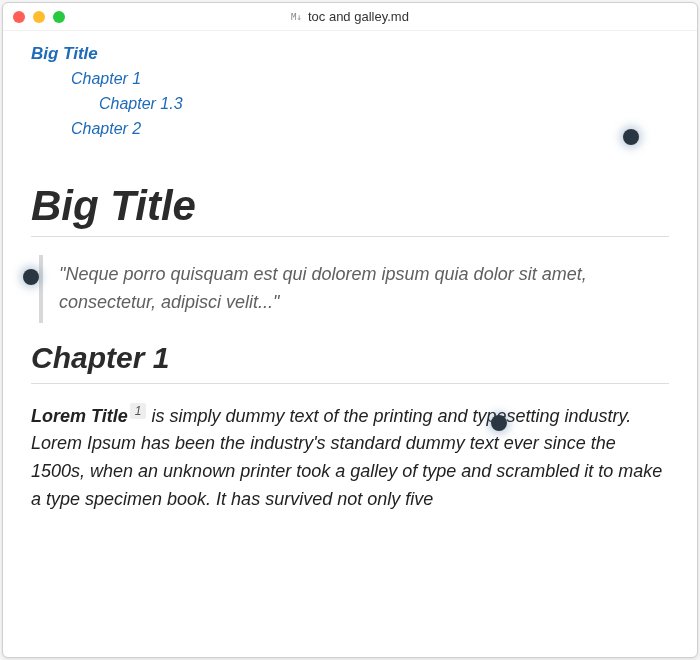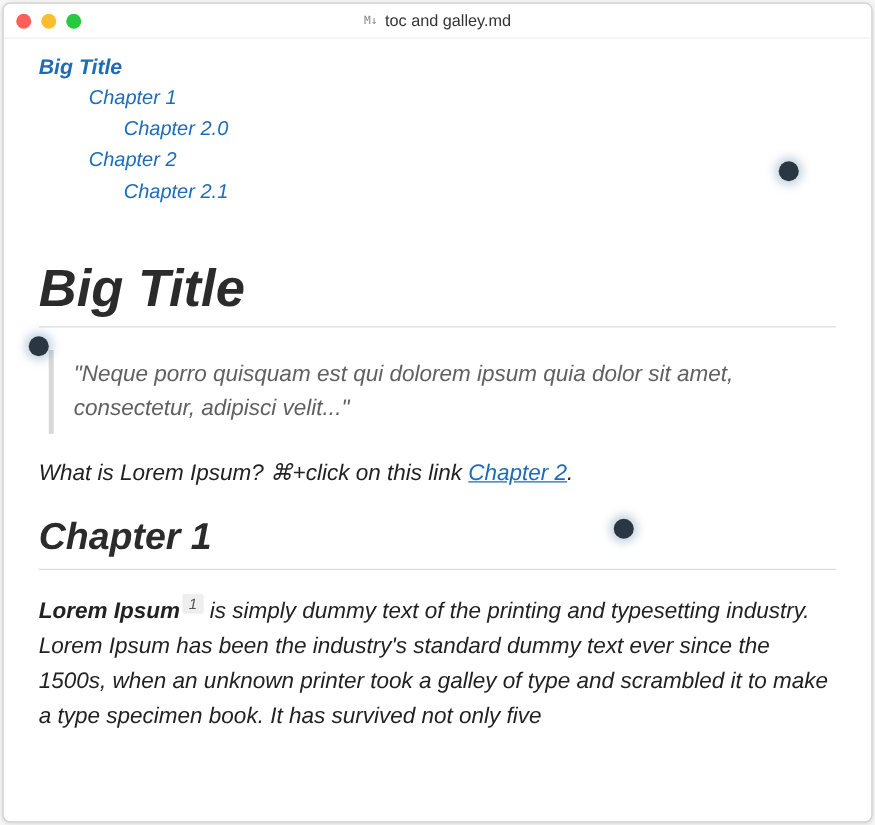--- a/index.html
+++ b/index.html
@@ -157,44 +157,38 @@
   <div class="content">
 
     <div class="toc">
       <div class="toc-l0">
         <a href="#">Big Title</a>
       </div>
       <div class="toc-l1">
         <a href="#">Chapter 1</a>
       </div>
       <div class="toc-l2">
-        <a href="#">Chapter 2.0</a>
+        <a href="#">Chapter 1.3</a>
       </div>
       <div class="toc-l1">
         <a href="#">Chapter 2</a>
-      </div>
-      <div class="toc-l2">
-        <a href="#">Chapter 2.1</a>
       </div>
     </div>
 
     <h1 class="big-title">Big Title</h1>
     <hr class="heading-rule">
 
     <blockquote>"Neque porro quisquam est qui dolorem ipsum quia dolor sit amet, consectetur, adipisci velit..."</blockquote>
 
-    <p class="body-text">
-      <span>What is Lorem Ipsum? ⌘+click on this link </span><a href="#">Chapter 2</a><span>.</span>
-    </p>
 
     <h2 class="chapter">Chapter 1</h2>
     <hr class="heading-rule">
 
     <p class="body-text">
-      <strong>Lorem Ipsum</strong><span class="footnote-ref">1</span><span> is simply dummy text of the printing and typesetting industry. Lorem Ipsum has been the industry's standard dummy text ever since the 1500s, when an unknown printer took a galley of type and scrambled it to make a type specimen book. It has survived not only five</span>
+      <strong>Lorem Title</strong><span class="footnote-ref">1</span><span> is simply dummy text of the printing and typesetting industry. Lorem Ipsum has been the industry's standard dummy text ever since the 1500s, when an unknown printer took a galley of type and scrambled it to make a type specimen book. It has survived not only five</span>
     </p>
 
   </div>
 
   <div class="dot" style="left:20px; top:266px;"></div>
   <div class="dot" style="left:620px; top:126px;"></div>
   <div class="dot" style="left:488px; top:412px;"></div>
 </div>
 
 </body></html>

